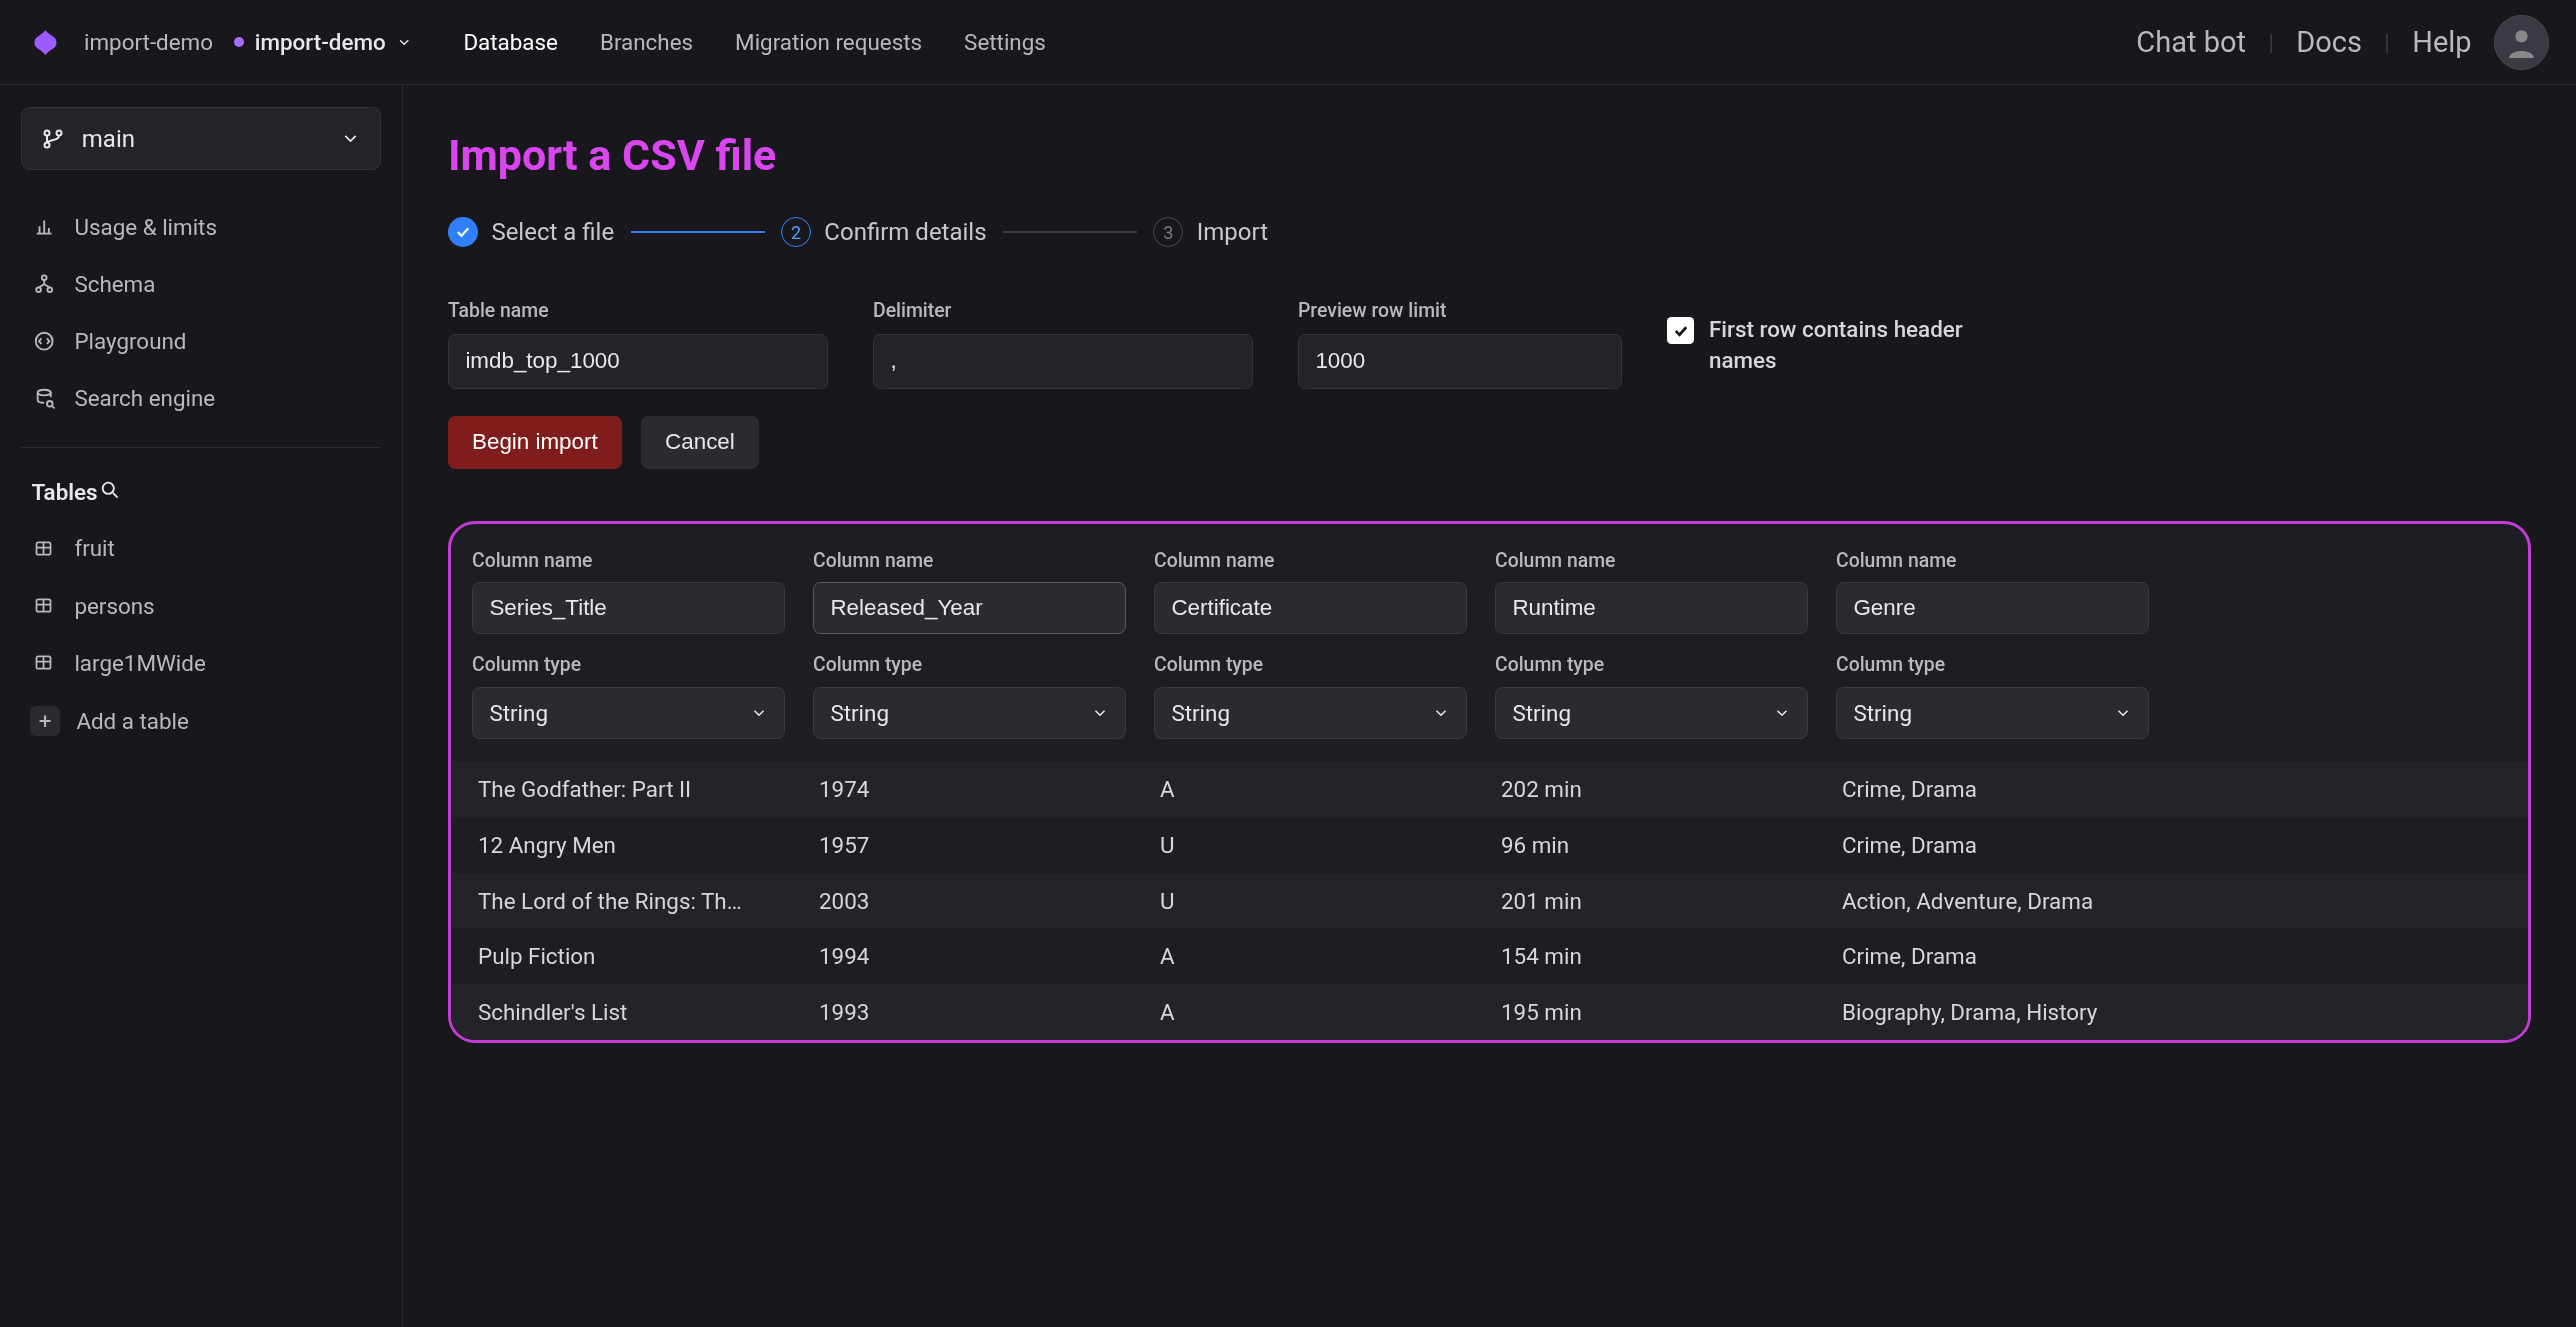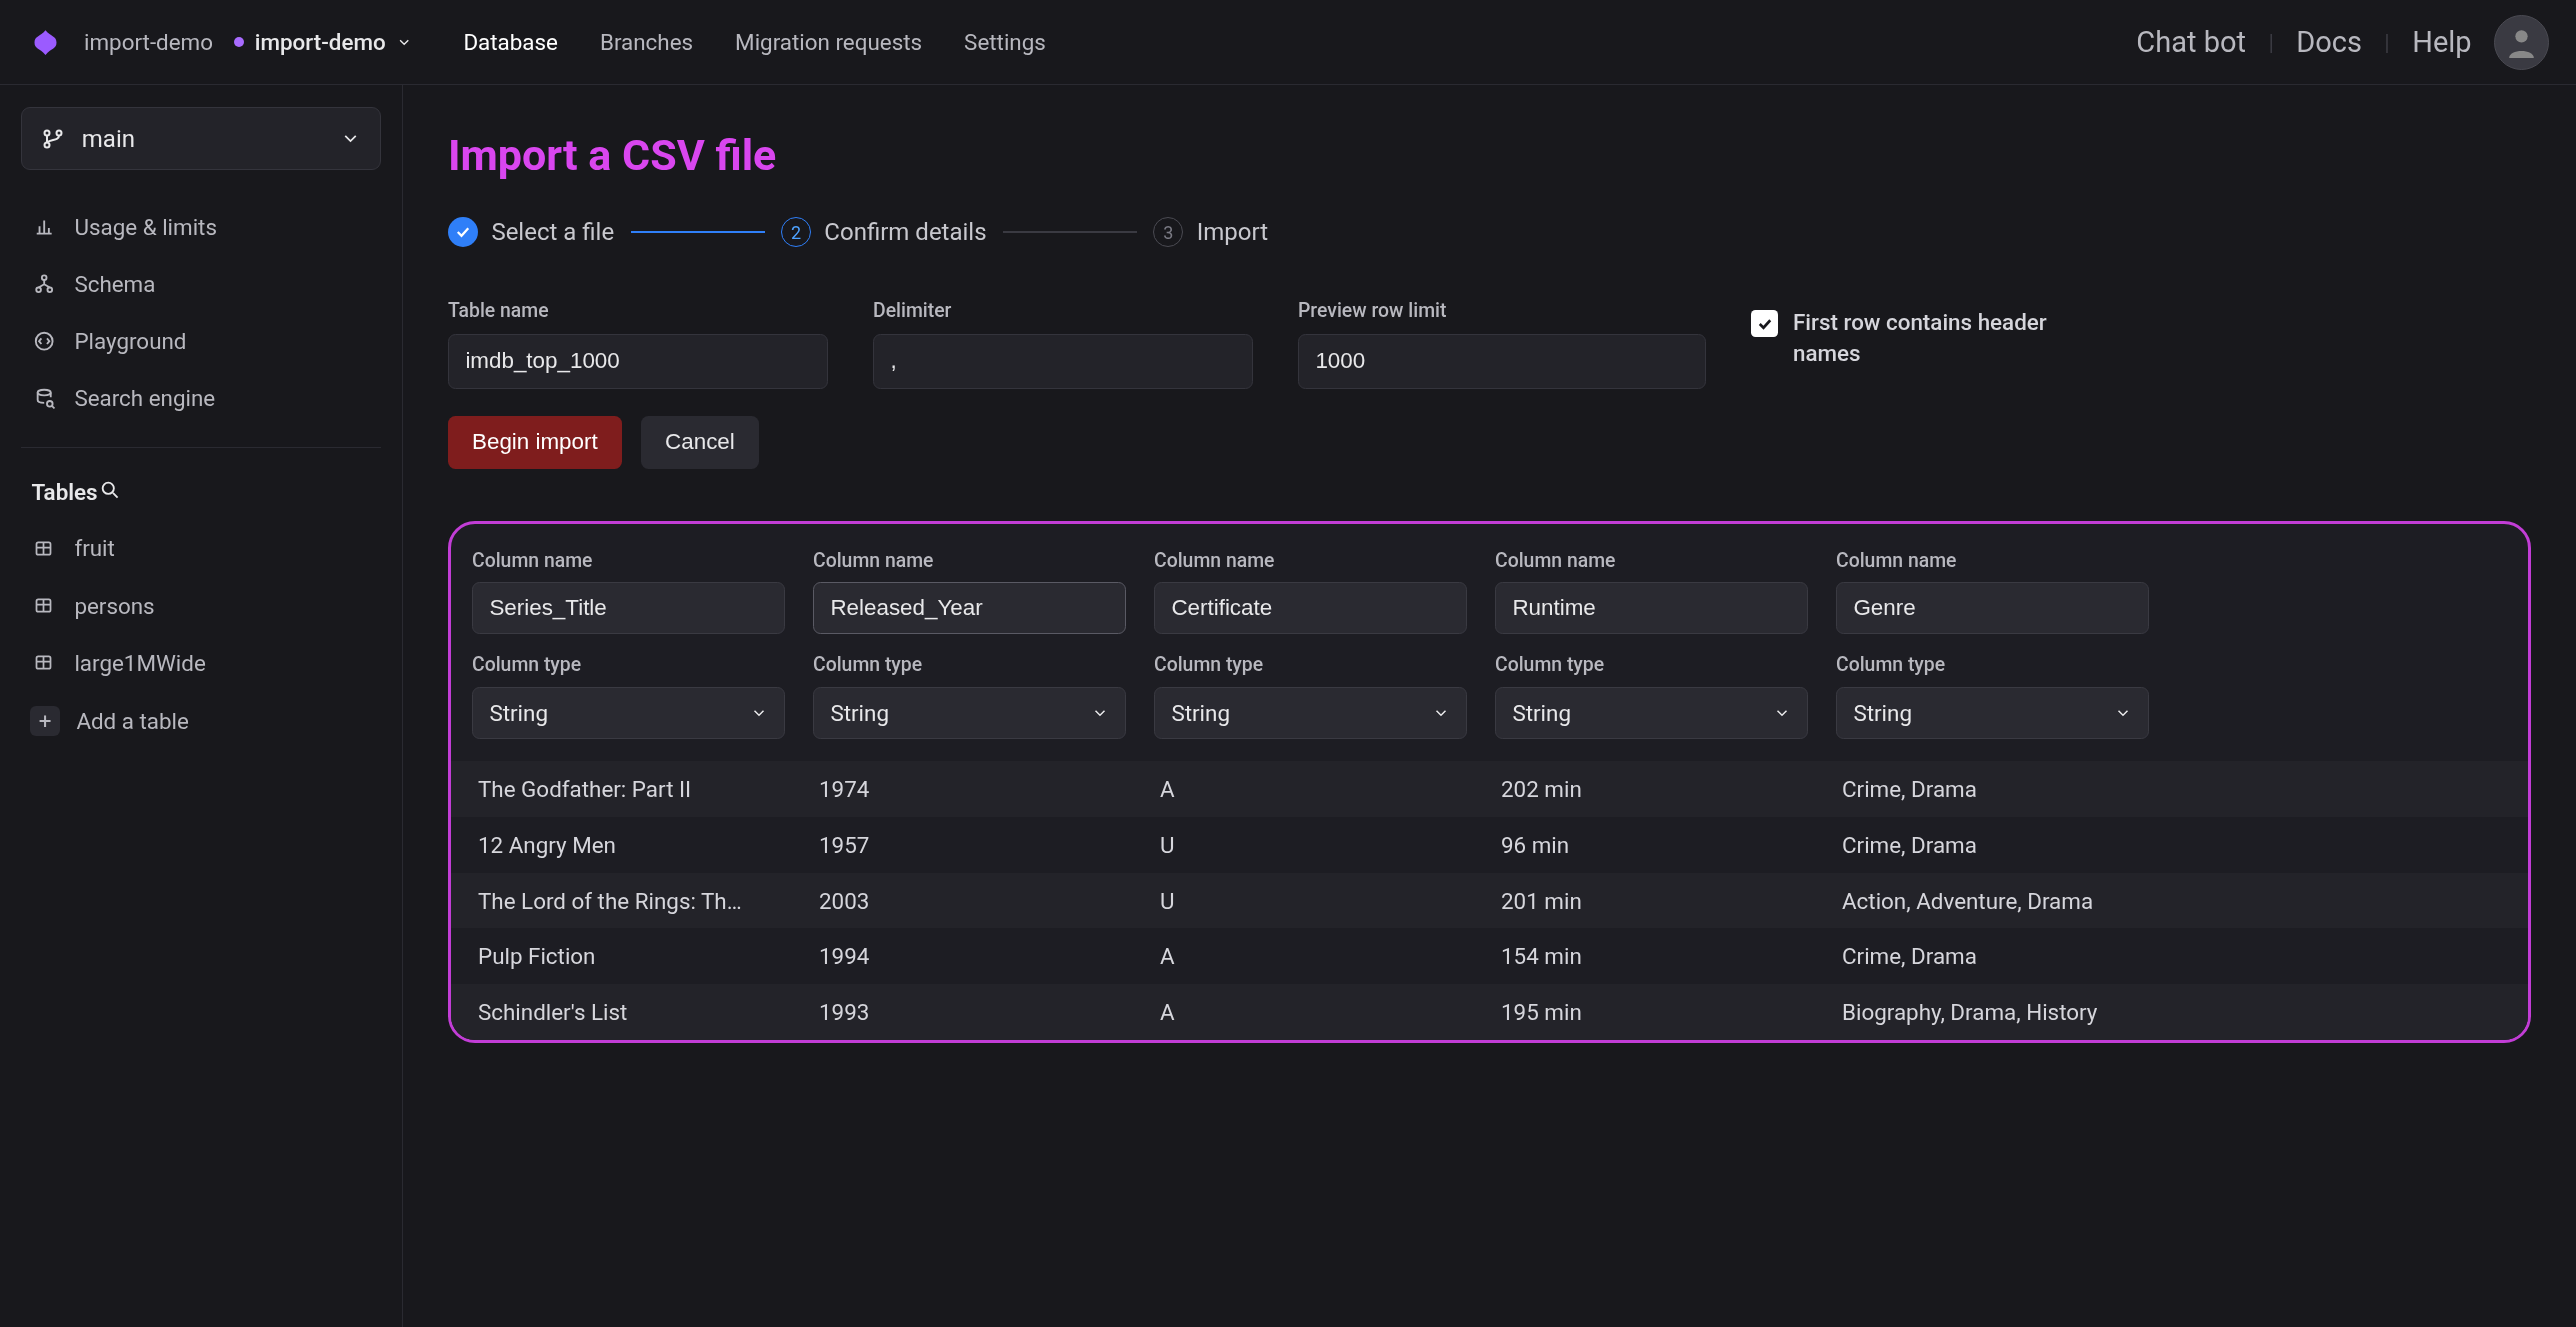--- a/index.html
+++ b/index.html
@@ -71,21 +71,21 @@
   .step-line.pending { background: #3a3a42; }
 
   .form-row { display: flex; gap: 45px; align-items: flex-start; margin-bottom: 27px; }
   .field { display:flex; flex-direction:column; gap:12px; }
   .field-label { font-size: 19.4px; color: #b8b8bf; font-weight:500; }
   .text-input {
     background: #232329; border: 0.7px solid #34343c; color: #e8e8ea;
     border-radius: 7.5px; padding: 13.4px 16.4px; font-size: 22.4px; width: 380px;
   }
   .text-input.narrow { width: 380px; }
-  .text-input.med { width: 408px; }
+  .text-input.med { width: 324px; }
   .checkbox-wrap { display:flex; align-items:flex-start; gap:15px; max-width: 298px; }
   .checkbox { width:27px; height:27px; background:#fff; border-radius:4.5px; display:flex; align-items:center; justify-content:center; flex-shrink:0; margin-top:3px; }
   .checkbox svg { width:18px; height:18px; }
   .checkbox-label { font-size:22.4px; color:#d6d6dc; font-weight:500; line-height:1.4; }
 
   .btn-row { display:flex; gap:19.4px; margin-bottom: 52px; }
   .btn { padding: 13.4px 24px; border-radius: 7.5px; font-size:22.4px; border:none; cursor:pointer; }
   .btn.primary { background:#7f1d1d; color:#fff; }
   .btn.secondary { background:#2a2a31; color:#e8e8ea; }
 
@@ -290,21 +290,21 @@
         <input class="text-input" value="imdb_top_1000" style="">
       </div>
       <div class="field">
         <span class="field-label">Delimiter</span>
         <input class="text-input narrow" value="," style="">
       </div>
       <div class="field">
         <span class="field-label">Preview row limit</span>
         <input class="text-input med" value="1000" style="">
       </div>
-      <div class="checkbox-wrap" style="margin-top:8px;">
+      <div class="checkbox-wrap" style="margin-top:15px;">
         <div class="checkbox">
           <svg viewBox="0 0 24 24" style="stroke:#18181c; stroke-width:3.5;">
               <polyline points="5 12 10 17 19 7"></polyline>
             </svg>
         </div>
         <span class="checkbox-label">First row contains header names</span>
       </div>
     </div>
 
     <div class="btn-row">

